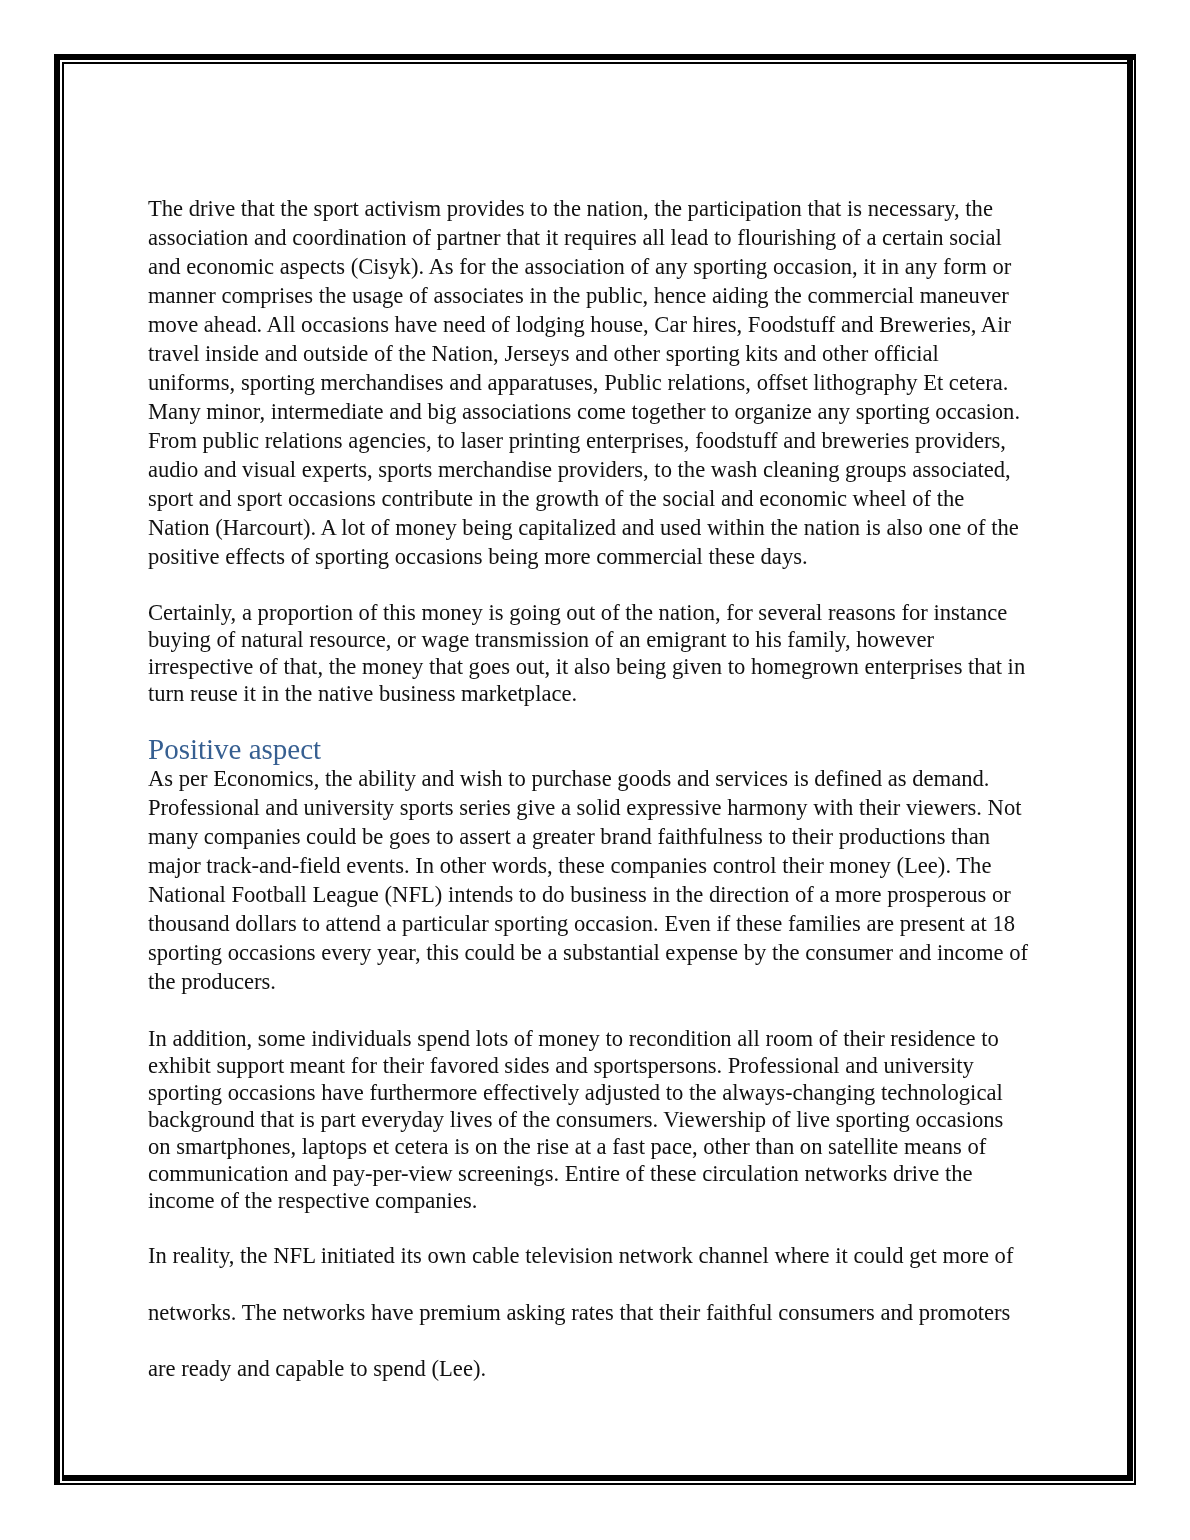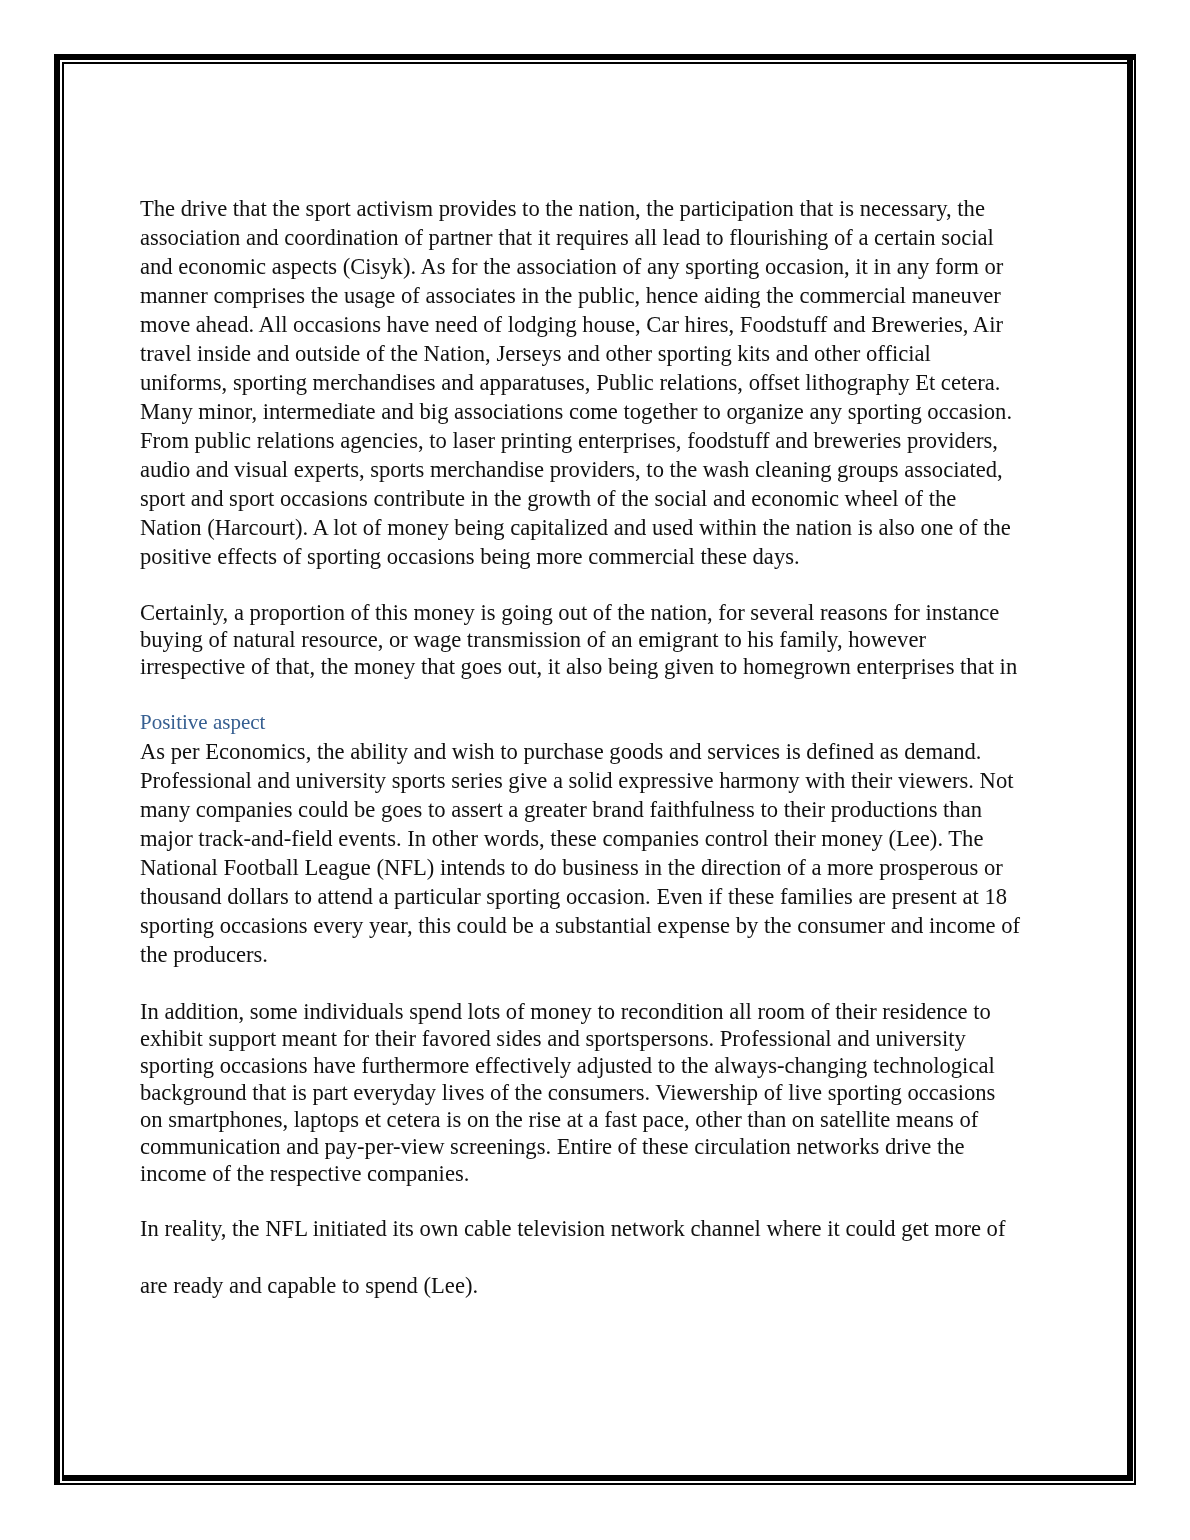--- a/index.html
+++ b/index.html
@@ -8,29 +8,29 @@
   
   .border-top-thick { position:absolute; left:54px; top:54px; width:1081px; height:6px; background:#000; }
   .border-left-thick { position:absolute; left:54px; top:54px; width:6px; height:1431px; background:#000; }
   .border-top-thin { position:absolute; left:62px; top:62px; width:1068px; height:2px; background:#000; }
   .border-left-thin { position:absolute; left:62px; top:62px; width:2px; height:1418px; background:#000; }
   .border-right-thick { position:absolute; left:1127px; top:60px; width:6px; height:1421px; background:#000; }
   .border-bottom-thick { position:absolute; left:62px; top:1475px; width:1071px; height:6px; background:#000; }
   .border-right-thin { position:absolute; left:1134px; top:54px; width:2px; height:1431px; background:#000; }
   .border-bottom-thin { position:absolute; left:54px; top:1483px; width:1082px; height:2px; background:#000; }
 
-  .content { position:absolute; left:140px; top:194px; width:930px;
+  .content { position:absolute; left:148px; top:194px; width:930px;
     font-family:"Liberation Serif", serif; font-size:22.6px; color:#111; }
   .line { display:block; white-space:nowrap; height:29px; line-height:29px; }
   .p2 .line, .p4 .line { height:27px; line-height:27px; }
   .p5 .line { height:28.7px; line-height:28.7px;margin-top:28px; }
   .para { margin:0; }
   .p1 { }
   .p2 { margin-top:28px; }
-  .heading { margin-top:28px; height:29px; line-height:29px; color:#365F91; font-size:21px; }
+  .heading { margin-top:28px; height:29px; line-height:29px; color:#365F91; font-size:29px; }
   .p3 { }
   .p4 { margin-top:29px; }
   .p5 { margin-top:28px; }
 </style>
 </head>
 <body>
 
 <div class="page">
   <div class="border-top-thick"></div>
   <div class="border-left-thick"></div>
@@ -55,20 +55,21 @@
       <span class="line">audio and visual experts, sports merchandise providers, to the wash cleaning groups associated,</span>
       <span class="line">sport and sport occasions contribute in the growth of the social and economic wheel of the</span>
       <span class="line">Nation (Harcourt). A lot of money being capitalized and used within the nation is also one of the</span>
       <span class="line">positive effects of sporting occasions being more commercial these days.</span>
     </div>
 
     <div class="para p2">
       <span class="line">Certainly, a proportion of this money is going out of the nation, for several reasons for instance</span>
       <span class="line">buying of natural resource, or wage transmission of an emigrant to his family, however</span>
       <span class="line">irrespective of that, the money that goes out, it also being given to homegrown enterprises that in</span>
+      <span class="line">turn reuse it in the native business marketplace.</span>
     </div>
 
     <div class="heading">Positive aspect</div>
 
     <div class="para p3">
       <span class="line">As per Economics, the ability and wish to purchase goods and services is defined as demand.</span>
       <span class="line">Professional and university sports series give a solid expressive harmony with their viewers. Not</span>
       <span class="line">many companies could be goes to assert a greater brand faithfulness to their productions than</span>
       <span class="line">major track-and-field events. In other words, these companies control their money (Lee). The</span>
       <span class="line">National Football League (NFL) intends to do business in the direction of a more prosperous or</span>
@@ -82,16 +83,17 @@
       <span class="line">exhibit support meant for their favored sides and sportspersons. Professional and university</span>
       <span class="line">sporting occasions have furthermore effectively adjusted to the always-changing technological</span>
       <span class="line">background that is part everyday lives of the consumers. Viewership of live sporting occasions</span>
       <span class="line">on smartphones, laptops et cetera is on the rise at a fast pace, other than on satellite means of</span>
       <span class="line">communication and pay-per-view screenings. Entire of these circulation networks drive the</span>
       <span class="line">income of the respective companies.</span>
     </div>
 
     <div class="para p5">
       <span class="line">In reality, the NFL initiated its own cable television network channel where it could get more of</span>
+      <span class="line">networks. The networks have premium asking rates that their faithful consumers and promoters</span>
       <span class="line">are ready and capable to spend (Lee).</span>
     </div>
   </div>
 </div>
 
 </body></html>

